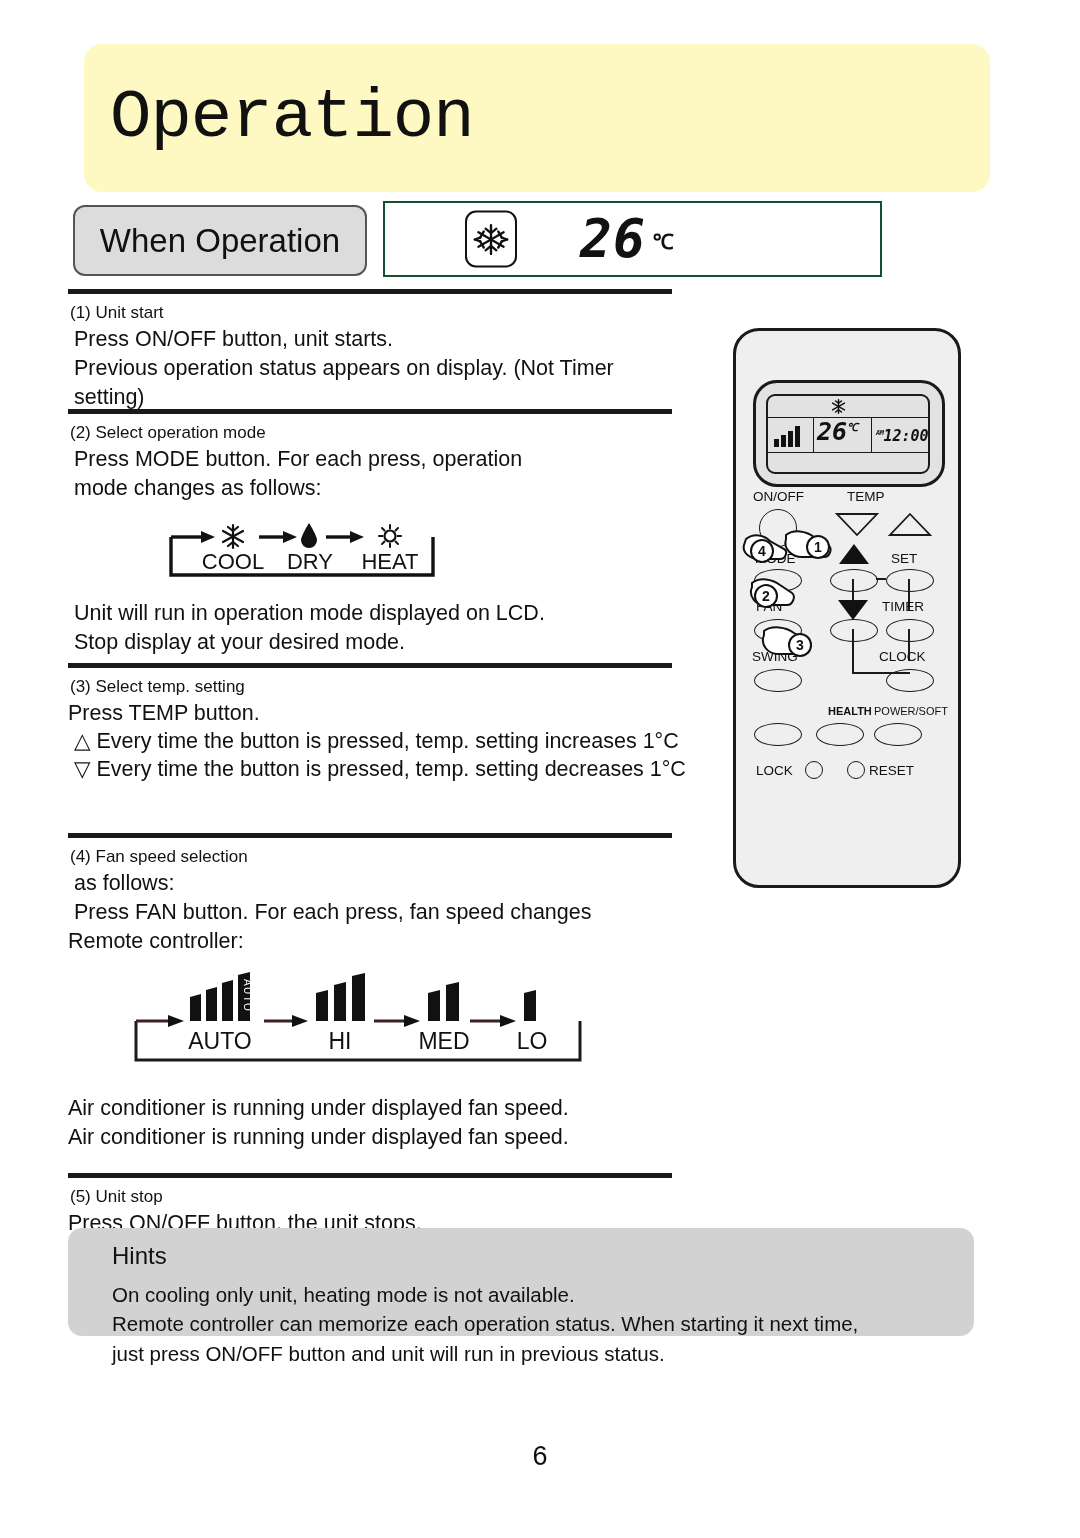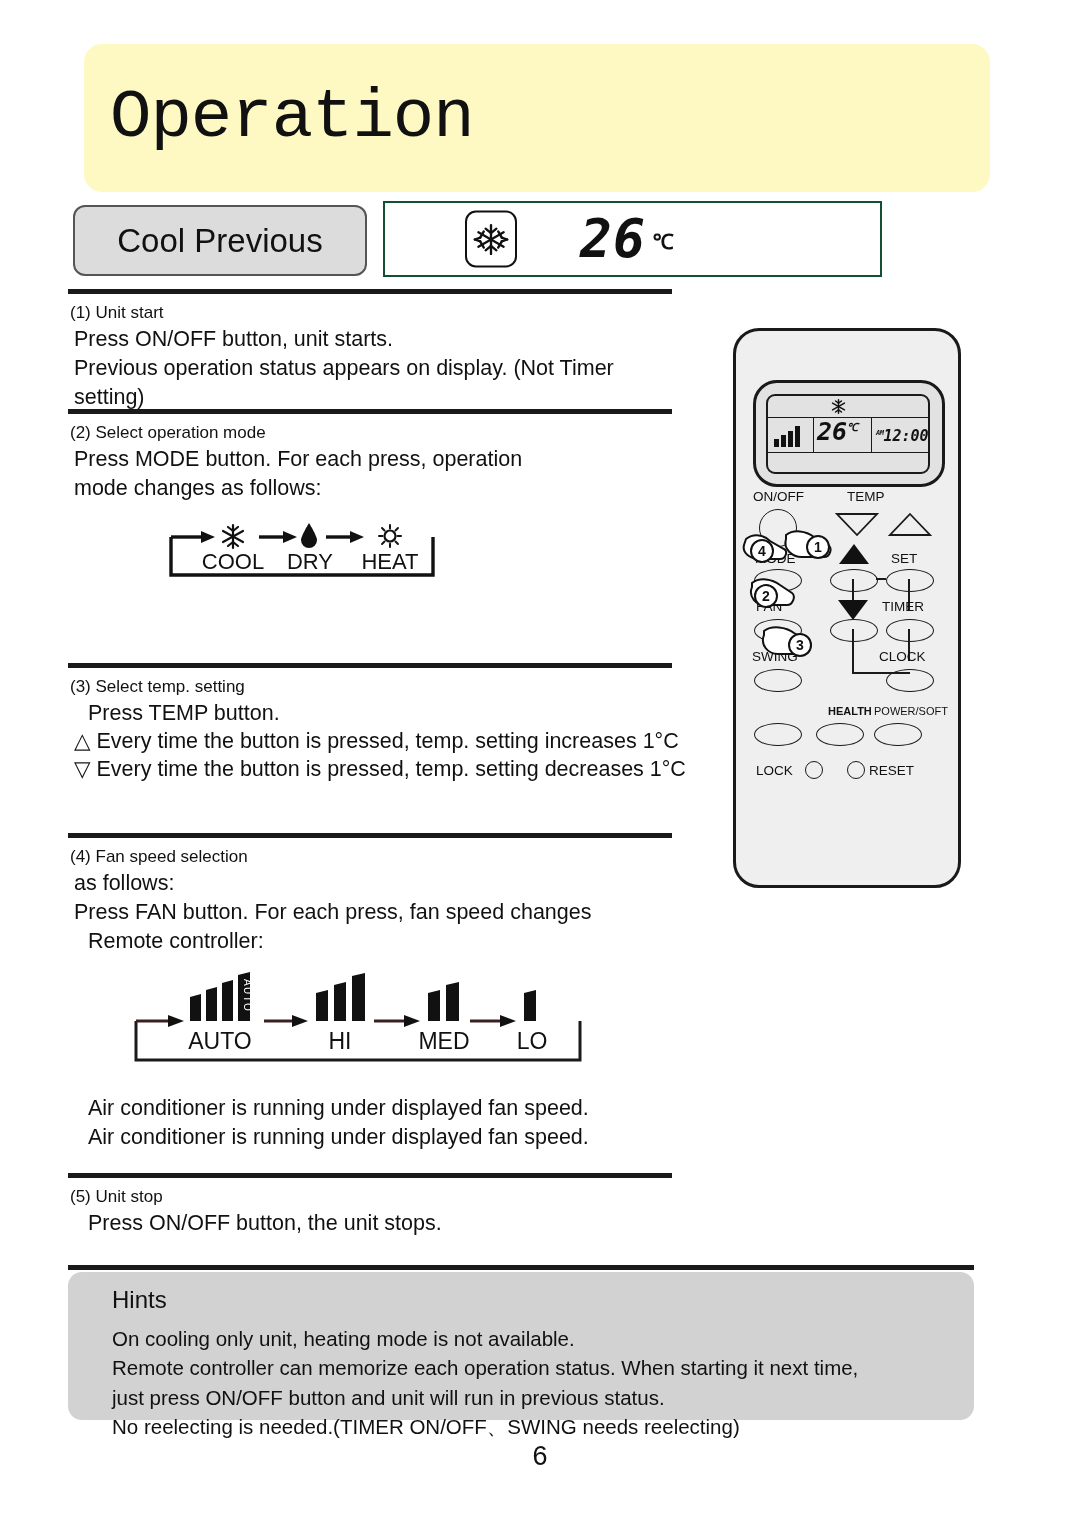--- a/index.html
+++ b/index.html
@@ -47,21 +47,21 @@
   .seg-digits{font-family:"DejaVu Sans Mono",monospace;font-size:53px;font-weight:700;
     letter-spacing:1px;line-height:.92;font-style:italic;color:#111;}
   .seg-unit{font-size:21px;font-weight:700;margin-left:7px;margin-bottom:9px;color:#111;}
 
   
   .col{position:absolute;left:68px;width:604px;}
   .rule{height:5px;background:#1a1a1a;width:604px;}
   .hd{font-size:17px;color:#111;margin:9px 0 2px 2px;}
   .bd{font-size:21.5px;color:#111;line-height:1.36;margin-left:6px;}
   .bd.tight{line-height:1.3;}
-  .ind{margin-left:20px;}
+  .ind{margin-left:0;}
 
   
   .modecycle{position:absolute;left:163px;top:519px;width:278px;height:62px;}
   .fancycle{position:absolute;left:128px;top:963px;width:462px;height:104px;}
 
   
   .remote{
     position:absolute;left:733px;top:328px;width:222px;height:554px;
     background:#efefef;border:3px solid #1a1a1a;border-radius:26px;
   }
@@ -91,40 +91,40 @@
   .rlabel{position:absolute;font-size:13.5px;color:#111;white-space:nowrap;}
   .rlabel.sm{font-size:11px;}
   .btn-oval{position:absolute;border:1.8px solid #1a1a1a;border-radius:50%;background:#efefef;}
   .btn-circ{position:absolute;border:1.8px solid #1a1a1a;border-radius:50%;background:#efefef;}
   .tri{position:absolute;}
   .connector{position:absolute;background:#1a1a1a;}
 
   
   .hints-rule{position:absolute;left:68px;top:1265px;width:906px;height:5px;background:#1a1a1a;}
   .hints{
-    position:absolute;left:68px;top:1272px;width:906px;height:148px;
+    position:absolute;left:68px;top:1228px;width:906px;height:108px;
     background:#d2d2d2;border-radius:14px;
   }
   .hints-title{position:absolute;left:44px;top:14px;font-size:24px;color:#111;}
   .hints-body{position:absolute;left:44px;top:52px;font-size:20.5px;line-height:1.43;color:#111;}
 
   .pageno{position:absolute;left:0;top:1441px;width:1080px;text-align:center;
     font-size:27px;color:#111;}
 </style>
 </head>
 <body>
 
 <div class="page">
 
   <div class="banner">
     <div class="banner-title">Operation</div>
   </div>
 
   <div class="pill">
-    <span>Cool Previous</span>
+    <span>When Operation</span>
   </div>
 
   <div class="lcdstrip">
     <div class="snow-box">
       <svg viewBox="0 0 40 40" aria-hidden="true">
         <g stroke="#111" stroke-width="2.6" stroke-linecap="round">
           <line x1="20" y1="4" x2="20" y2="36"></line>
           <line x1="6" y1="12" x2="34" y2="28"></line>
           <line x1="34" y1="12" x2="6" y2="28"></line>
           <line x1="14" y1="8" x2="20" y2="13"></line>
@@ -201,20 +201,24 @@
             <line x1="5.5" y1="16.5" x2="3" y2="19"></line>
         </g>
       </g>
 
       <text x="70" y="50" text-anchor="middle" font-family="Liberation Sans, sans-serif" font-size="22" fill="#111">COOL</text>
       <text x="147" y="50" text-anchor="middle" font-family="Liberation Sans, sans-serif" font-size="22" fill="#111">DRY</text>
       <text x="227" y="50" text-anchor="middle" font-family="Liberation Sans, sans-serif" font-size="22" fill="#111">HEAT</text>
     </svg>
   </div>
 
+  <div class="col" style="top:599px;">
+    <div class="bd">Unit will run in operation mode displayed on LCD.</div>
+    <div class="bd">Stop display at your desired mode.</div>
+  </div>
 
   <div class="col" style="top:663px;">
     <div class="rule"></div>
     <div class="hd">(3) Select temp. setting</div>
     <div class="bd ind">Press TEMP button.</div>
     <div class="bd tight" style="width:630px;">△ Every time the button is pressed, temp. setting increases 1°C</div>
     <div class="bd tight" style="width:630px;">▽ Every time the button is pressed, temp. setting decreases 1°C</div>
   </div>
 
   <div class="col" style="top:833px;">
@@ -390,18 +394,17 @@
     </svg>
   </div>
 
   <div class="hints-rule"></div>
   <div class="hints">
     <div class="hints-title">Hints</div>
     <div class="hints-body">
       <div>On cooling only unit, heating mode is not available.</div>
       <div>Remote controller can memorize each operation status. When starting it next time,</div>
       <div>just press ON/OFF button and unit will run in previous status.</div>
-      <div>No reelecting is needed.(TIMER ON/OFF、SWING  needs reelecting)</div>
     </div>
   </div>
 
   <div class="pageno">6</div>
 </div>
 
 </body></html>

